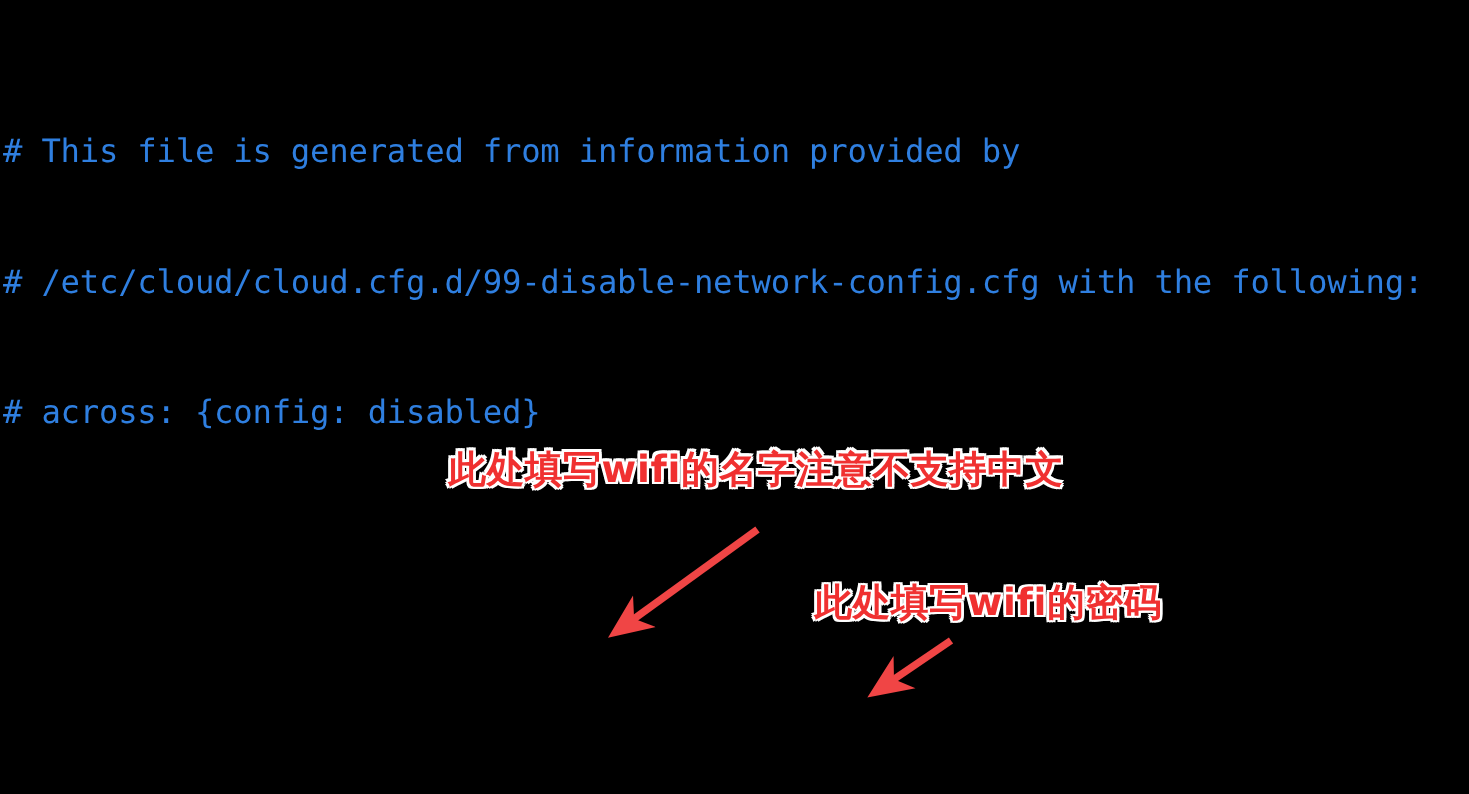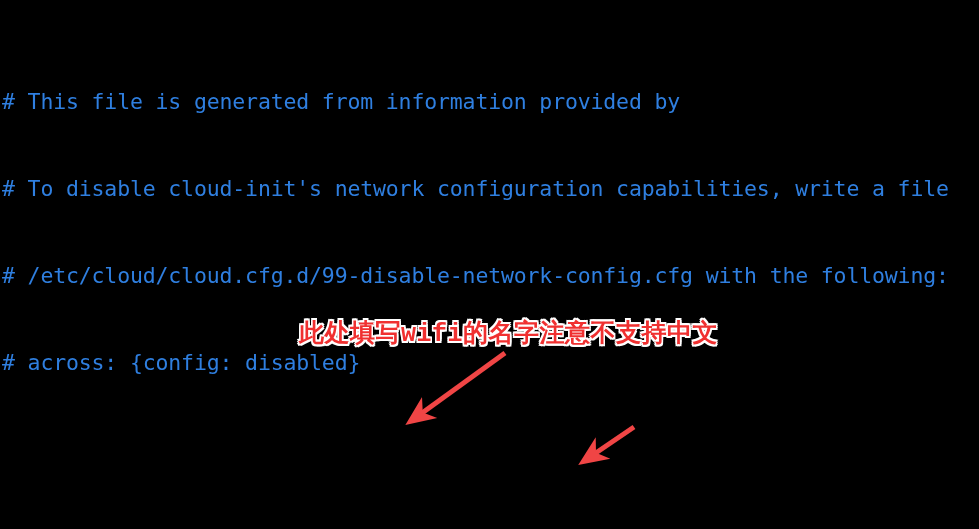--- a/index.html
+++ b/index.html
@@ -42,39 +42,38 @@
     font-size: 25px;
     color: #f03030;
     letter-spacing: 0.5px;
     white-space: nowrap;
     text-shadow:
       -1.6px -1.6px 0 #ffffff,  1.6px -1.6px 0 #ffffff,
       -1.6px  1.6px 0 #ffffff,  1.6px  1.6px 0 #ffffff,
       -1.6px 0 0 #ffffff, 1.6px 0 0 #ffffff,
       0 -1.6px 0 #ffffff, 0 1.6px 0 #ffffff;
   }
-  #annot-ssid { left: 299px; top: 316px; font-family: Liberation Mono, monospace; }
+  #annot-ssid { left: 299px; top: 296px; }
   #annot-pass { left: 543px; top: 385px; }
 
   .arrow-layer {
     position: absolute;
     left: 0; top: 0;
     width: 979px; height: 529px;
     pointer-events: none;
   }
 </style>
 </head>
 <body>
 
 <div id="screen">
 
   <div class="term">
 
     <div class="line"><span class="c-comment"># This file is generated from information provided by</span></div>
-    <div class="line"><span class="c-comment"># To disable cloud-init's network configuration capabilities, write a file</span></div>
     <div class="line"><span class="c-comment"># /etc/cloud/cloud.cfg.d/99-disable-network-config.cfg with the following:</span></div>
     <div class="line"><span class="c-comment"># across: {config: disabled}</span></div>
 
     
 
     
 
     
 
     
@@ -105,14 +104,15 @@
     <defs>
       <marker id="ah" markerWidth="6" markerHeight="6" refX="4.6" refY="3" orient="auto" markerUnits="strokeWidth">
         <path d="M6,3 L0,5.6 L1.7,3 L0,0.4 Z" fill="#f04545"></path>
       </marker>
     </defs>
     <line x1="505" y1="353" x2="411" y2="421" stroke="#f04545" stroke-width="5" marker-end="url(#ah)"></line>
     <line x1="634" y1="427" x2="584" y2="461" stroke="#f04545" stroke-width="5" marker-end="url(#ah)"></line>
   </svg>
 
   <div class="annot" id="annot-ssid">此处填写wifi的名字注意不支持中文</div>
+  <div class="annot" id="annot-pass">此处填写wifi的密码</div>
 
 </div>
 
 </body></html>

